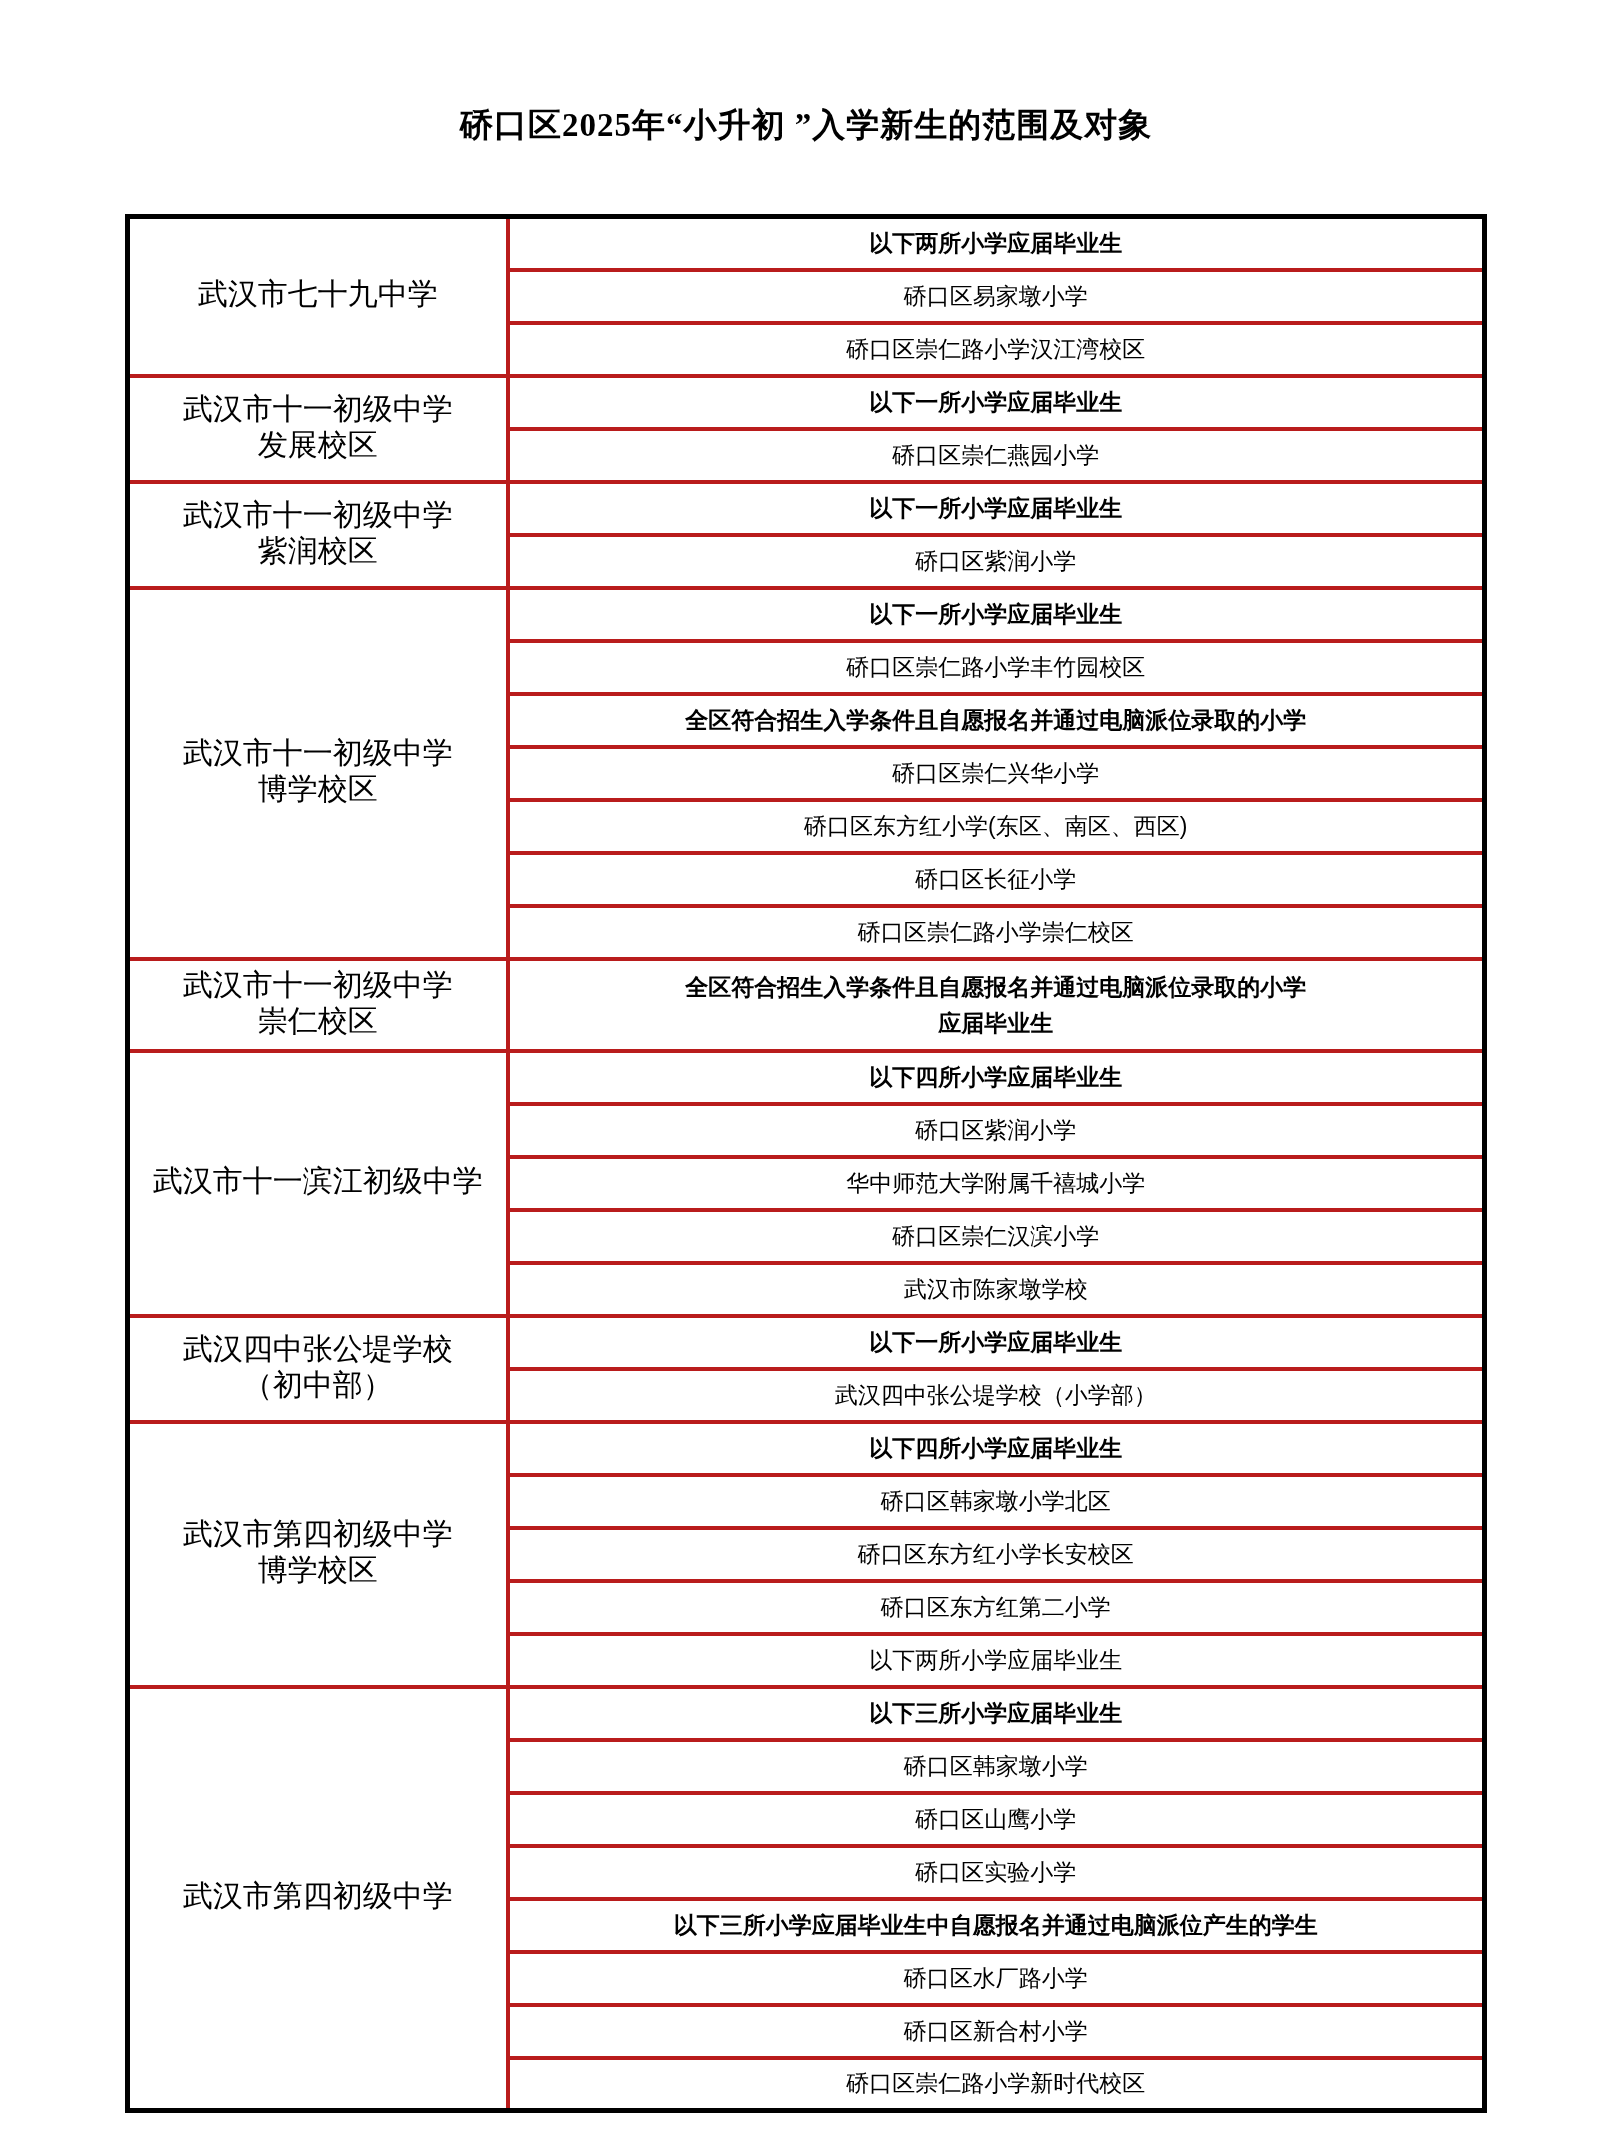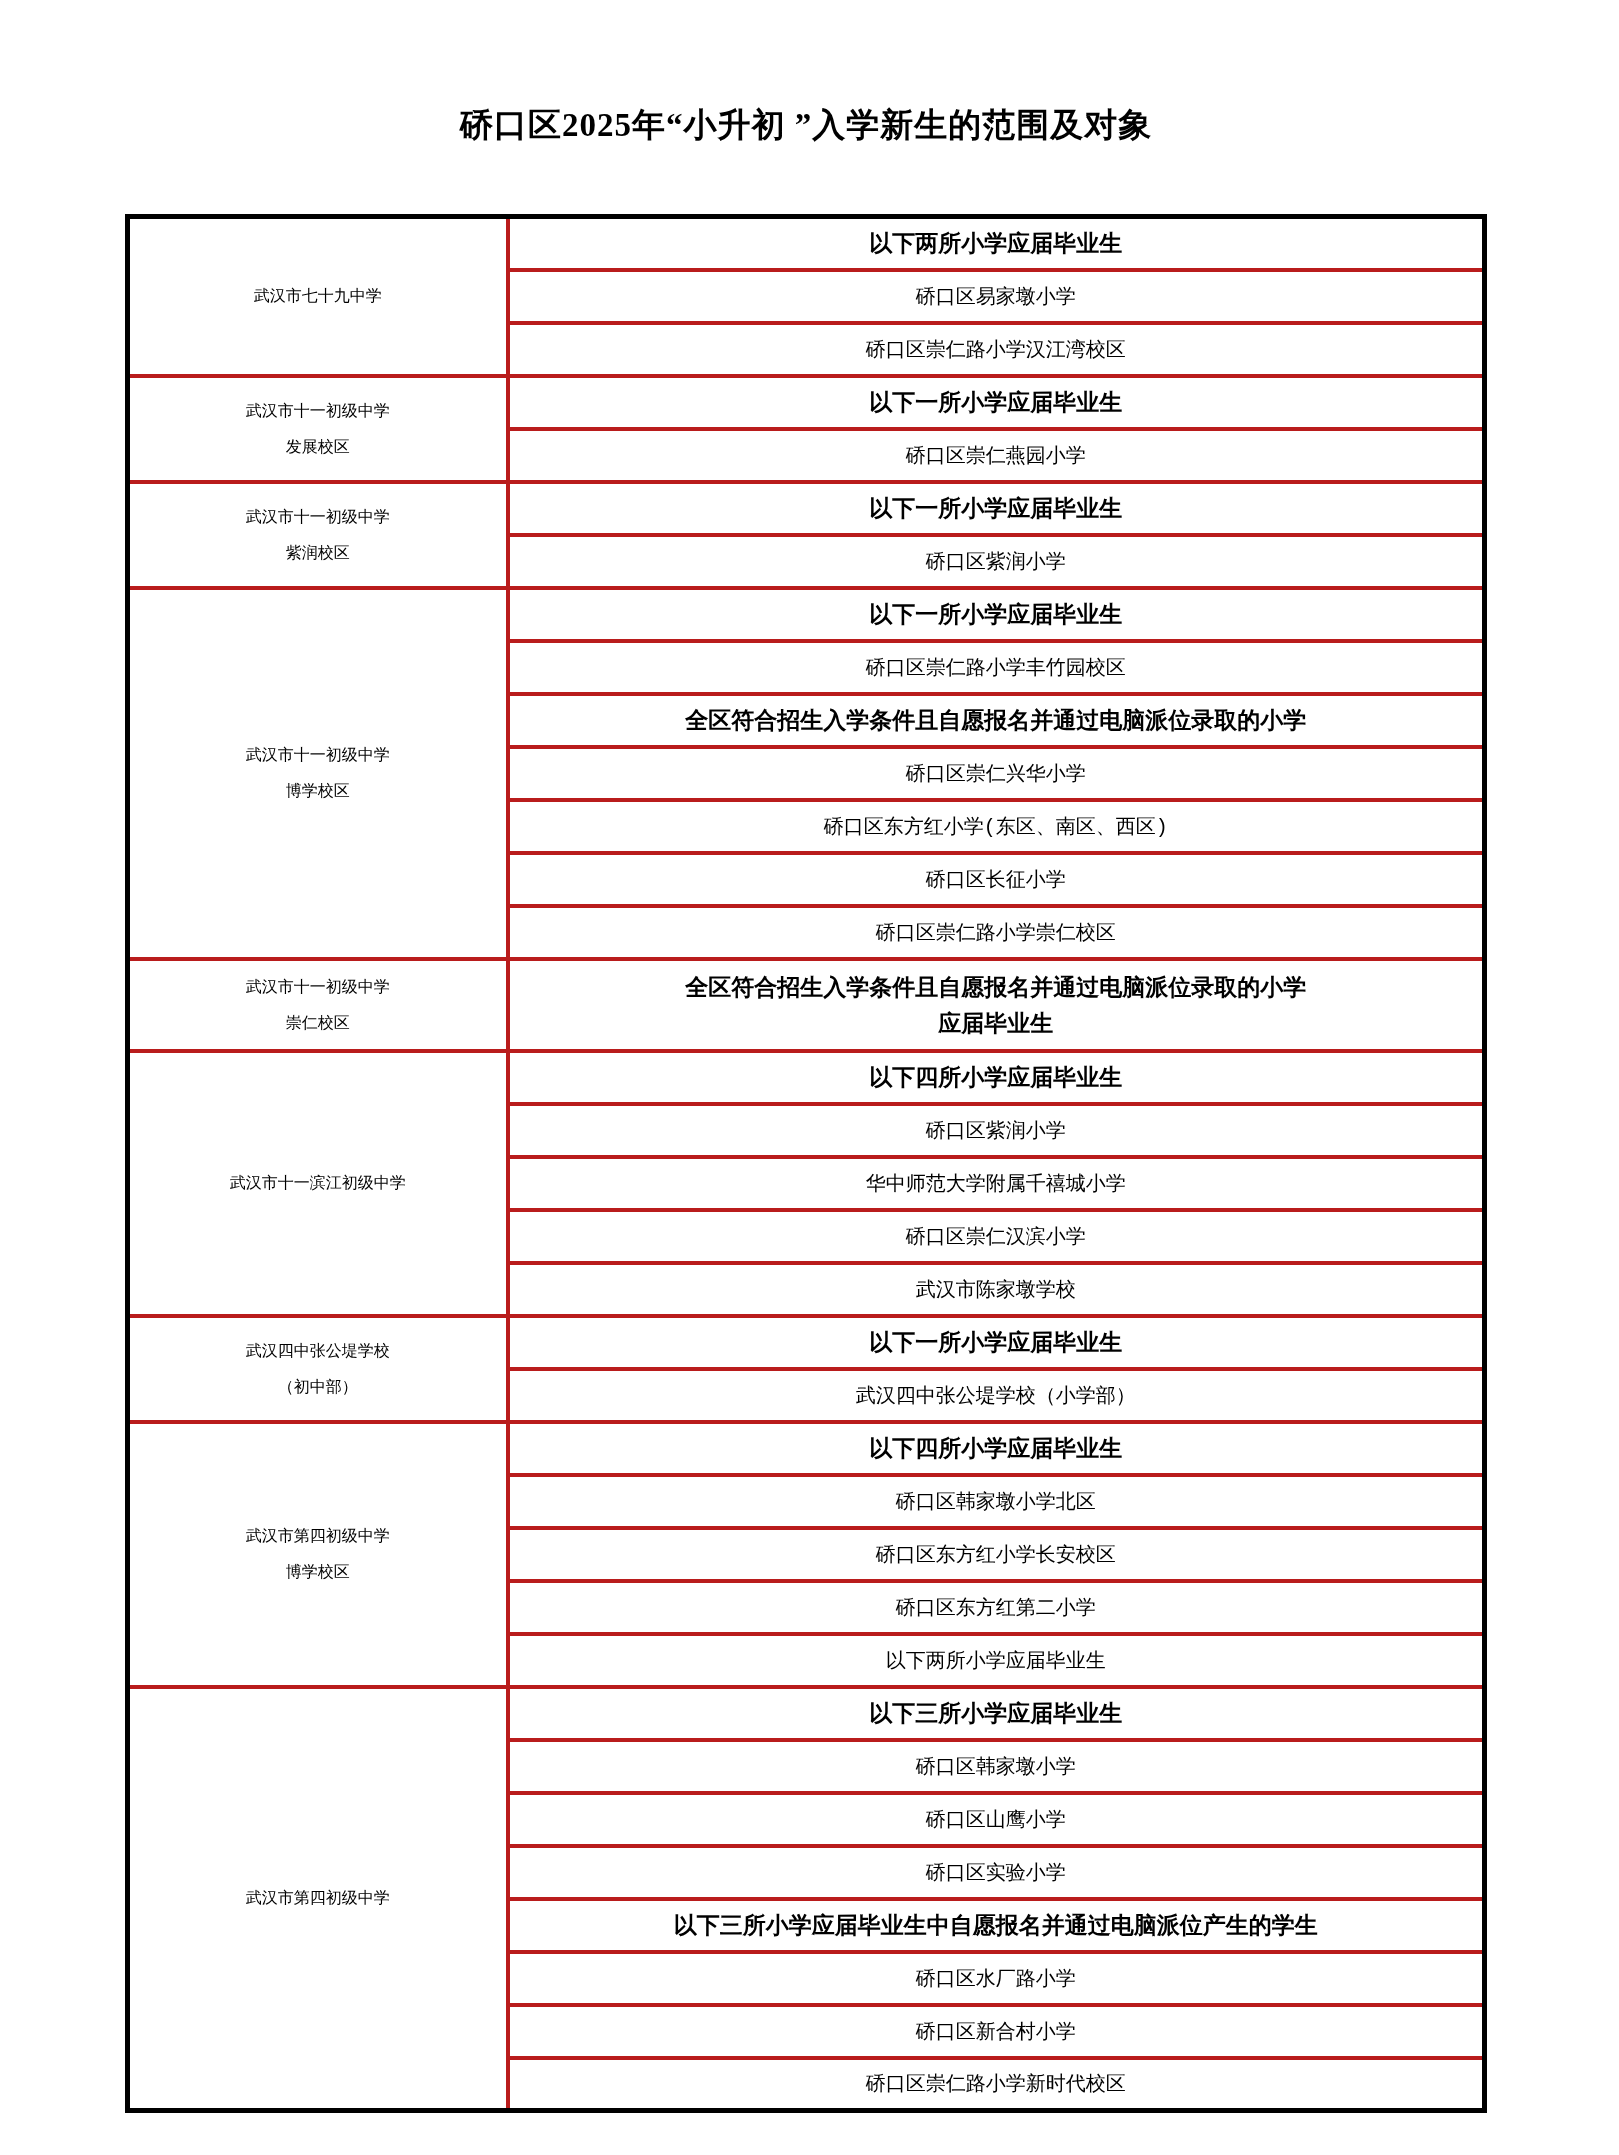--- a/index.html
+++ b/index.html
@@ -39,27 +39,27 @@
   table.admission td {
     border: 4px solid #b91c1c;
     text-align: center;
     vertical-align: middle;
     padding: 0 6px;
     overflow: hidden;
   }
   tr.h53 { height: 53px; }
   tr.h92 { height: 92px; }
   td.left {
+    font-family: Liberation Mono, monospace;
+    font-size: 30px;
+    line-height: 36px;
+  }
+  td.school {
     font-family: Liberation Sans, sans-serif;
-    font-size: 16px;
-    line-height: 36px;
-  }
-  td.school {
-    font-family: Liberation Mono, monospace;
-    font-size: 20px;
+    font-size: 23px;
   }
   td.hdr {
     font-family: "Liberation Sans", sans-serif;
     font-weight: 700;
     font-size: 23px;
     line-height: 36px;
   }
 </style>
 </head>
 <body>

